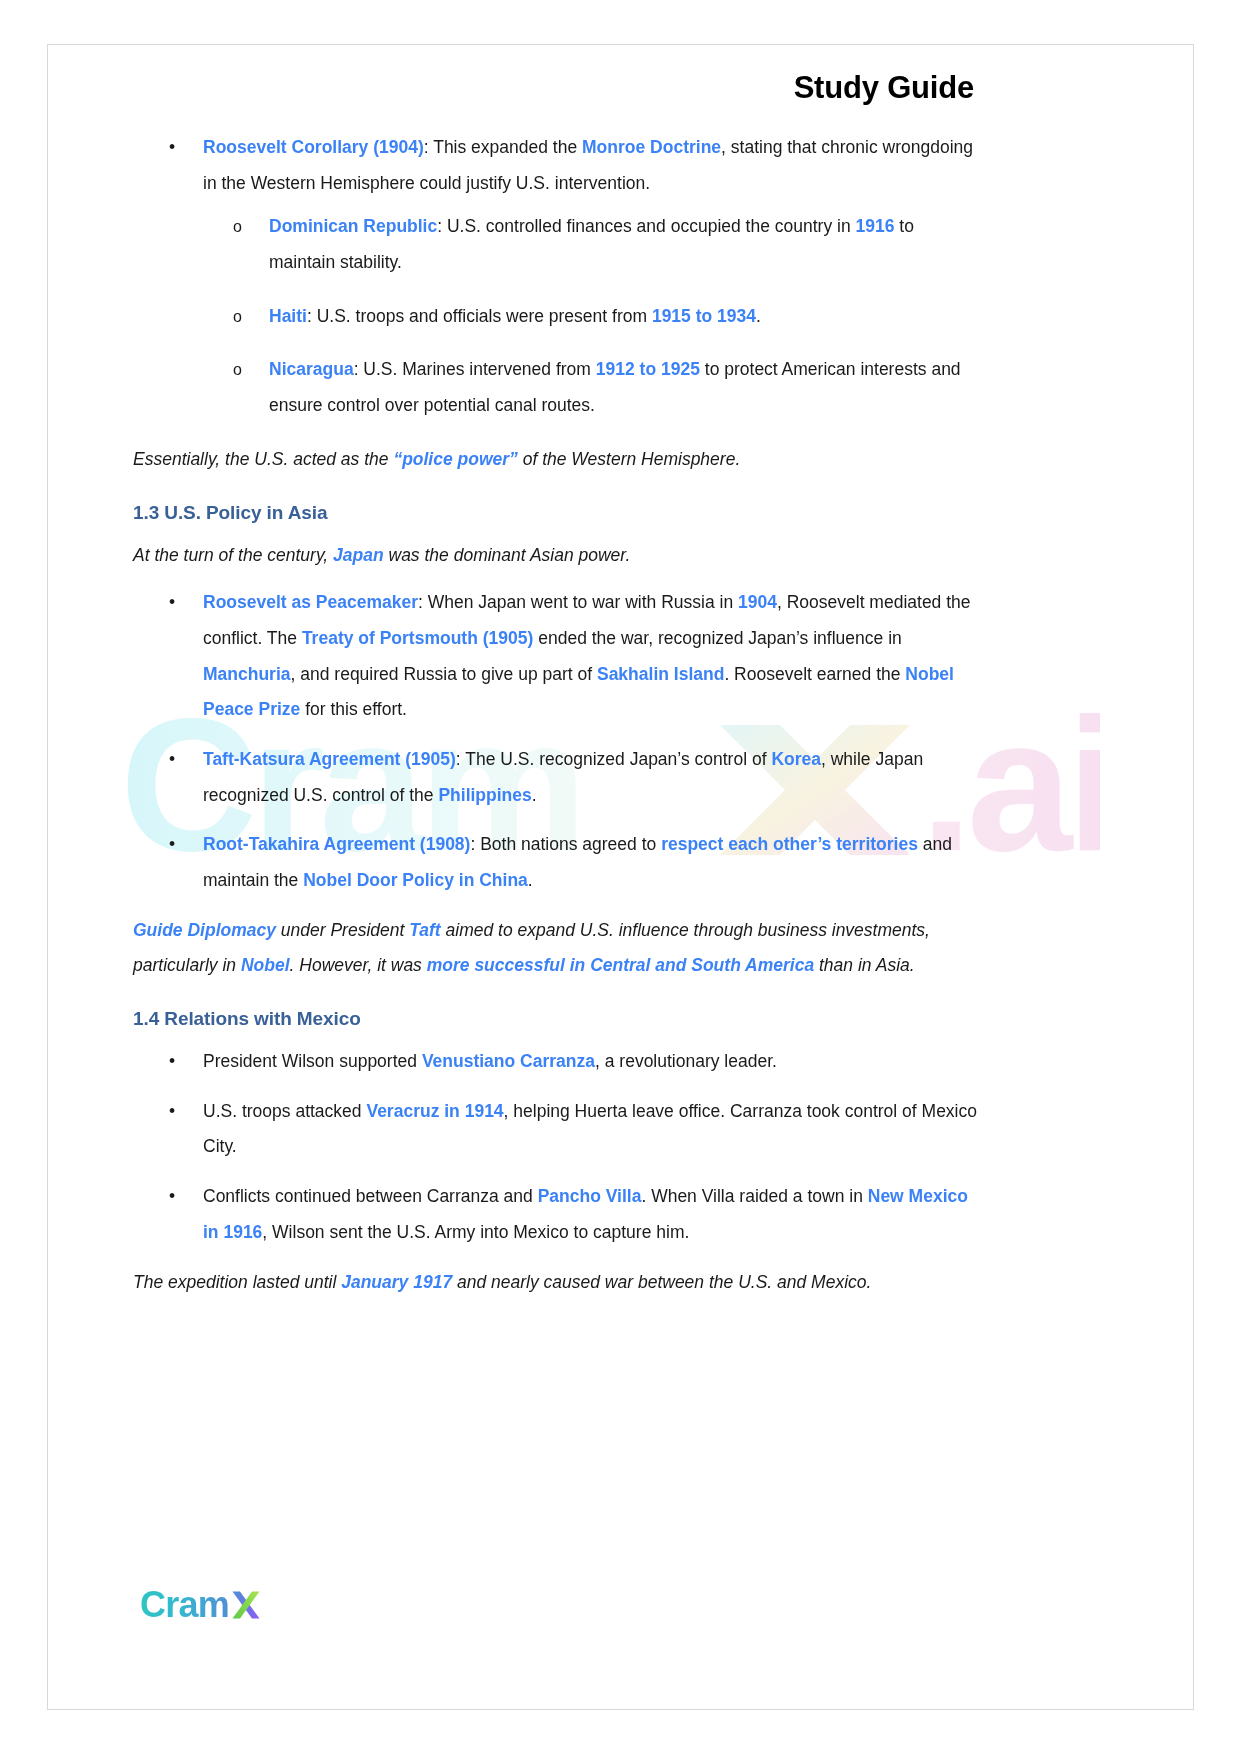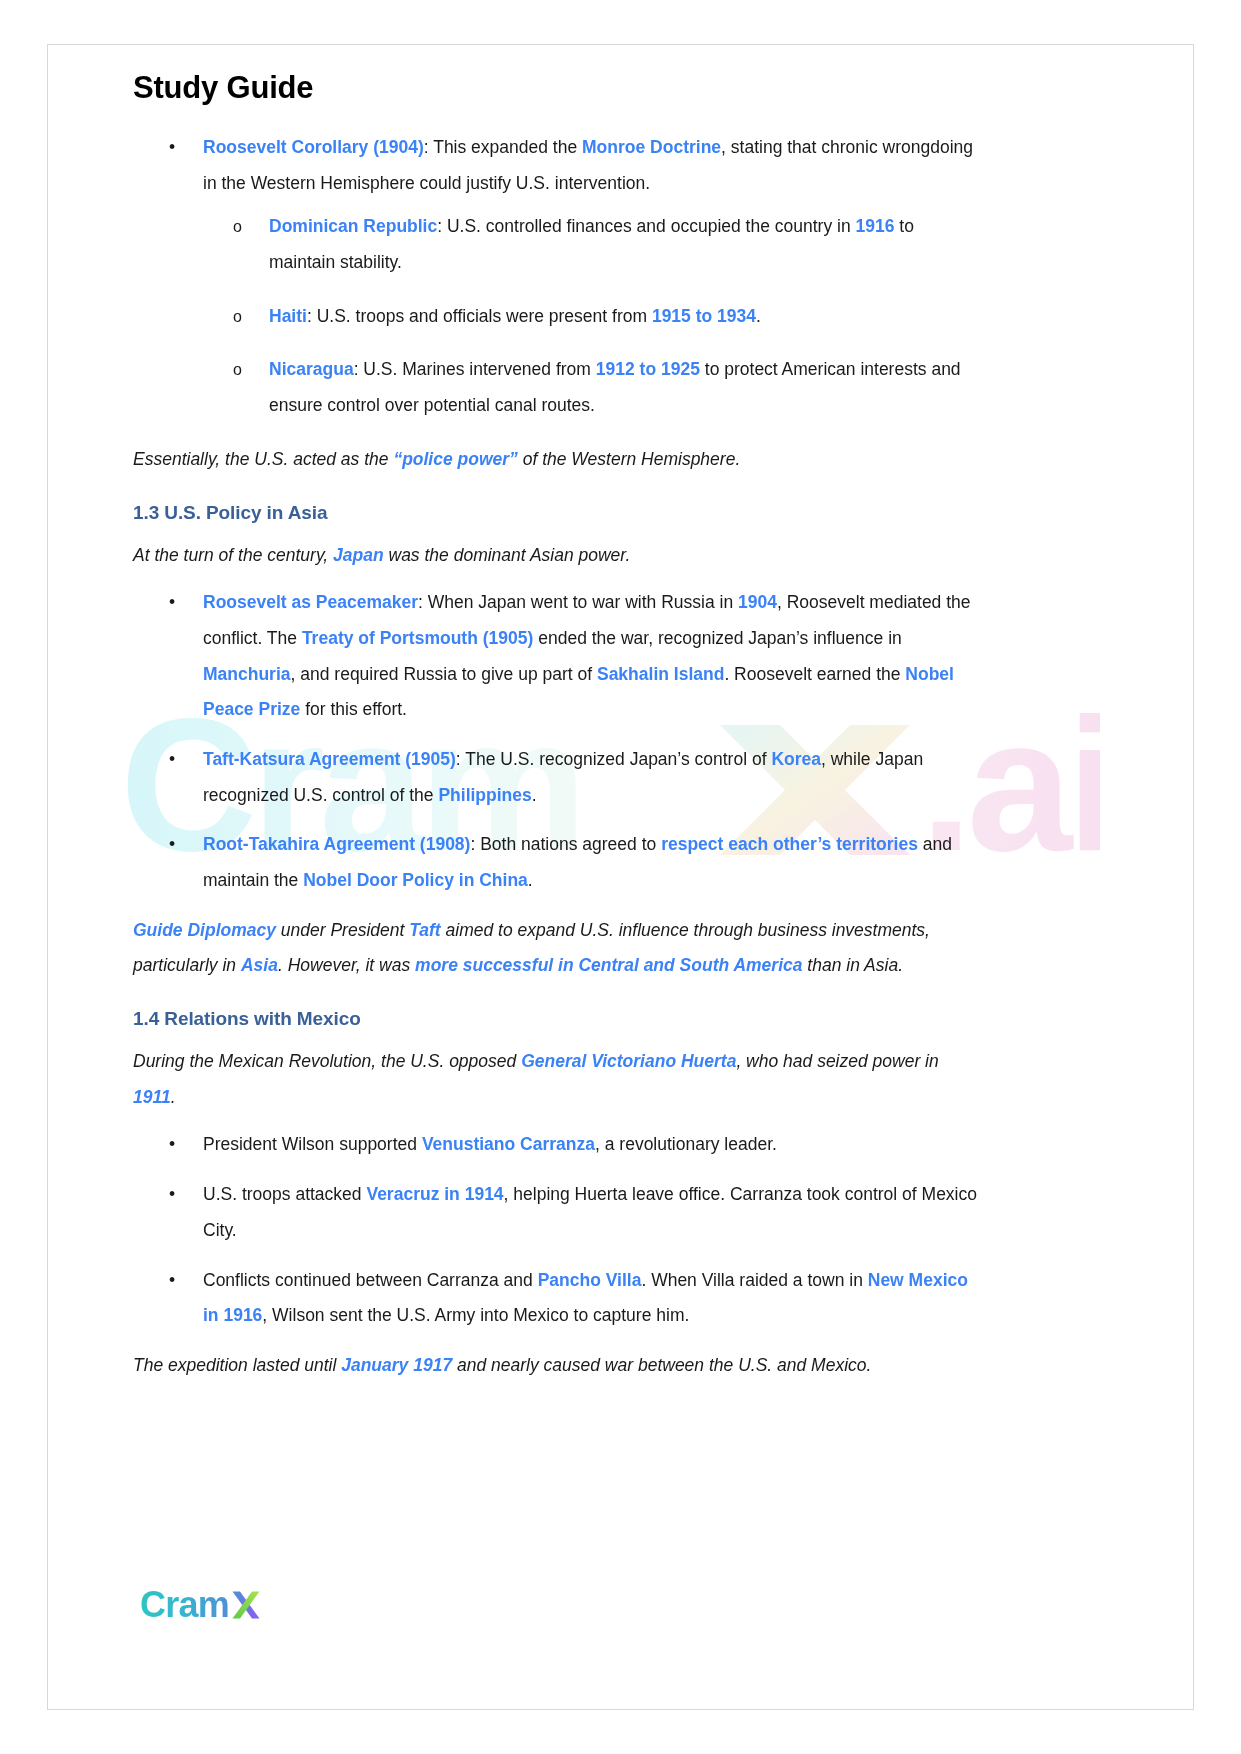--- a/index.html
+++ b/index.html
@@ -34,20 +34,21 @@
 
   .content {
     position: absolute;
     left: 133px;
     top: 70px;
     width: 845px;
   }
 
   
   .doc-header {
+    text-align: right;
     font-size: 31px;
     font-weight: bold;
     color: #000000;
     letter-spacing: -0.2px;
     margin: 0 0 24px 0;
     padding-right: 4px;
   }
 
   
   .para {
@@ -201,23 +202,22 @@
             </ul></li>
         </ul>
         <p class="para">Essentially, the U.S. acted as the <b>“police power”</b> of the Western Hemisphere.</p>
         <h2 class="section">1.3 U.S. Policy in Asia</h2>
         <p class="para">At the turn of the century, <b>Japan</b> was the dominant Asian power.</p>
         <ul class="lvl1">
           <li><span class="bullet">•</span><span><b>Roosevelt as Peacemaker</b>: When Japan went to war with Russia in <b>1904</b>, Roosevelt mediated the conflict. The <b>Treaty of Portsmouth (1905)</b> ended the war, recognized Japan’s influence in <b>Manchuria</b>, and required Russia to give up part of <b>Sakhalin Island</b>. Roosevelt earned the <b>Nobel Peace Prize</b> for this effort.</span></li>
           <li><span class="bullet">•</span><span><b>Taft-Katsura Agreement (1905)</b>: The U.S. recognized Japan’s control of <b>Korea</b>, while Japan recognized U.S. control of the <b>Philippines</b>.</span></li>
           <li><span class="bullet">•</span><span><b>Root-Takahira Agreement (1908)</b>: Both nations agreed to <b>respect each other’s territories</b> and maintain the <b>Nobel Door Policy in China</b>.</span></li>
         </ul>
-        <p class="para"><b>Guide Diplomacy</b> under President <b>Taft</b> aimed to expand U.S. influence through business investments, particularly in <b>Asia</b>. However, it was <b>more successful in Central and South America</b> than in Asia.</p>
+        <p class="para"><b>Guide Diplomacy</b> under President <b>Taft</b> aimed to expand U.S. influence through business investments, particularly in <b>Nobel</b>. However, it was <b>more successful in Central and South America</b> than in Asia.</p>
         <h2 class="section">1.4 Relations with Mexico</h2>
-        <p class="para">During the Mexican Revolution, the U.S. opposed <b>General Victoriano Huerta</b>, who had seized power in <b>1911</b>.</p>
         <ul class="lvl1">
           <li><span class="bullet">•</span><span>President Wilson supported <b>Venustiano Carranza</b>, a revolutionary leader.</span></li>
           <li><span class="bullet">•</span><span>U.S. troops attacked <b>Veracruz in 1914</b>, helping Huerta leave office. Carranza took control of Mexico City.</span></li>
           <li><span class="bullet">•</span><span>Conflicts continued between Carranza and <b>Pancho Villa</b>. When Villa raided a town in <b>New Mexico in 1916</b>, Wilson sent the U.S. Army into Mexico to capture him.</span></li>
         </ul>
         <p class="para">The expedition lasted until <b>January 1917</b> and nearly caused war between the U.S. and Mexico.</p>
       </div>
   </div>
 
   <div class="footer-logo">

